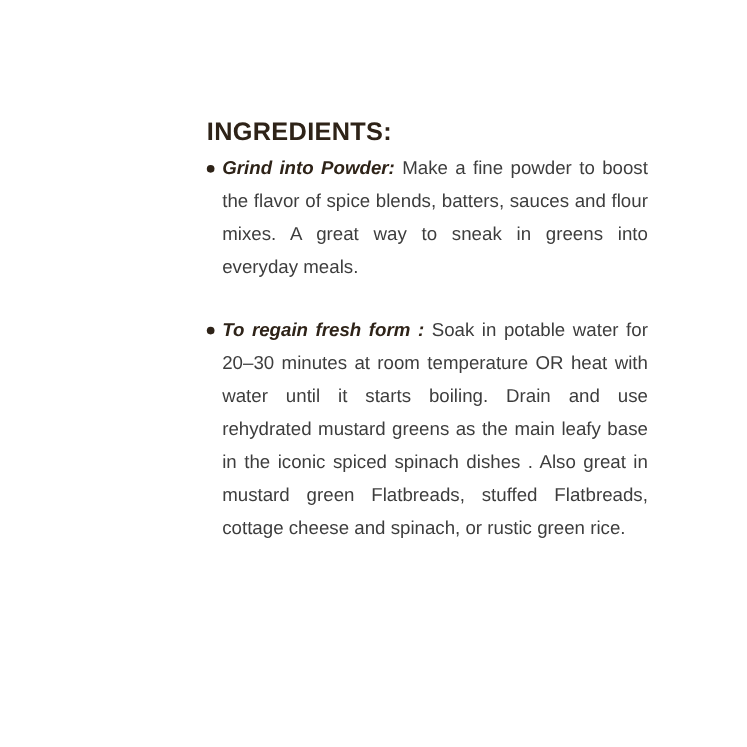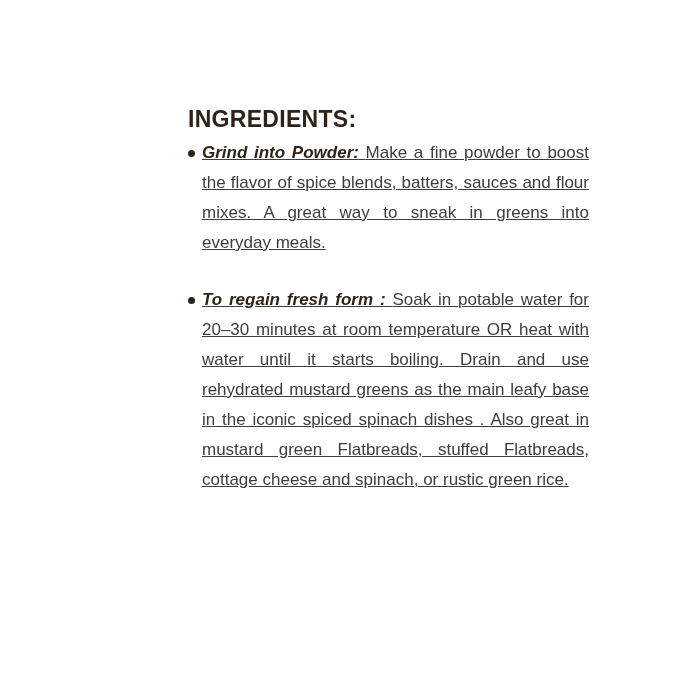--- a/index.html
+++ b/index.html
@@ -51,21 +51,20 @@
     padding: 0;
     list-style: none;
   }
   .usage-item {
     position: relative;
     padding-left: 14px;
     font-size: 17px;
     line-height: 30px;
     color: #3d3d3d;
     text-align: justify;
-    text-decoration: underline;
   }
   .usage-item + .usage-item {
     margin-top: 27px;
   }
   .bullet-dot {
     position: absolute;
     left: 0;
     top: 12px;
     width: 7px;
     height: 7px;

